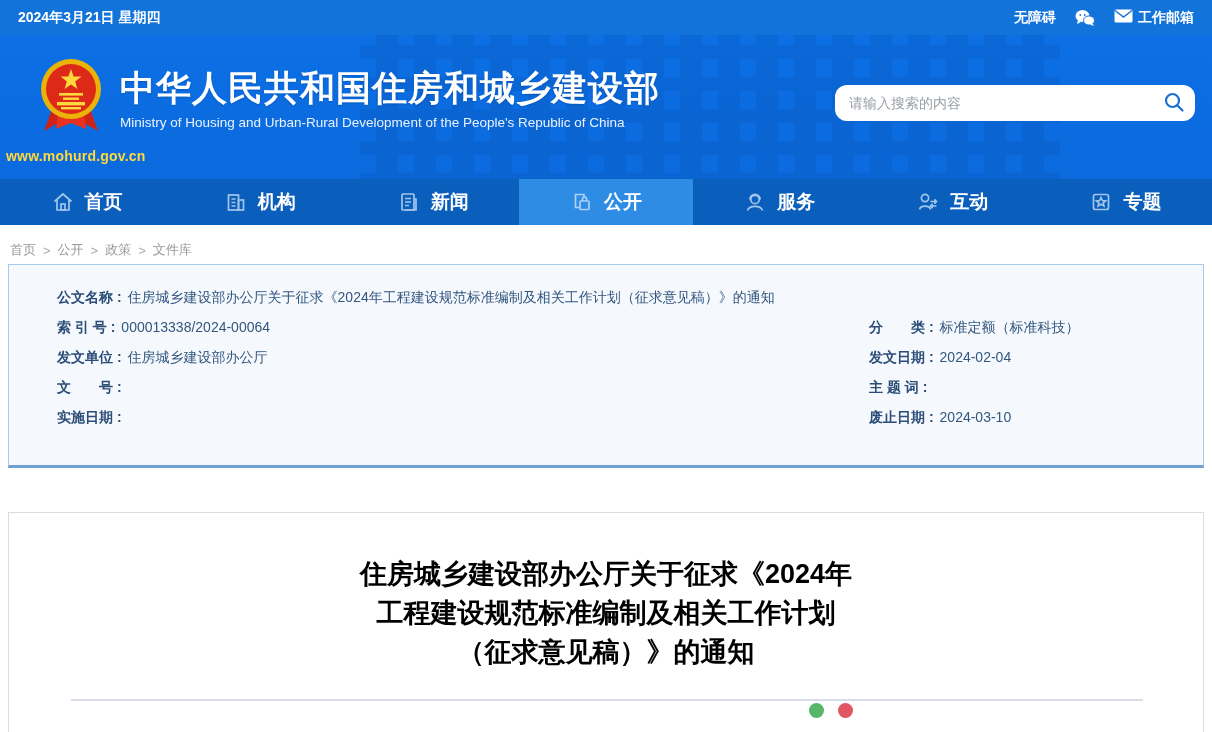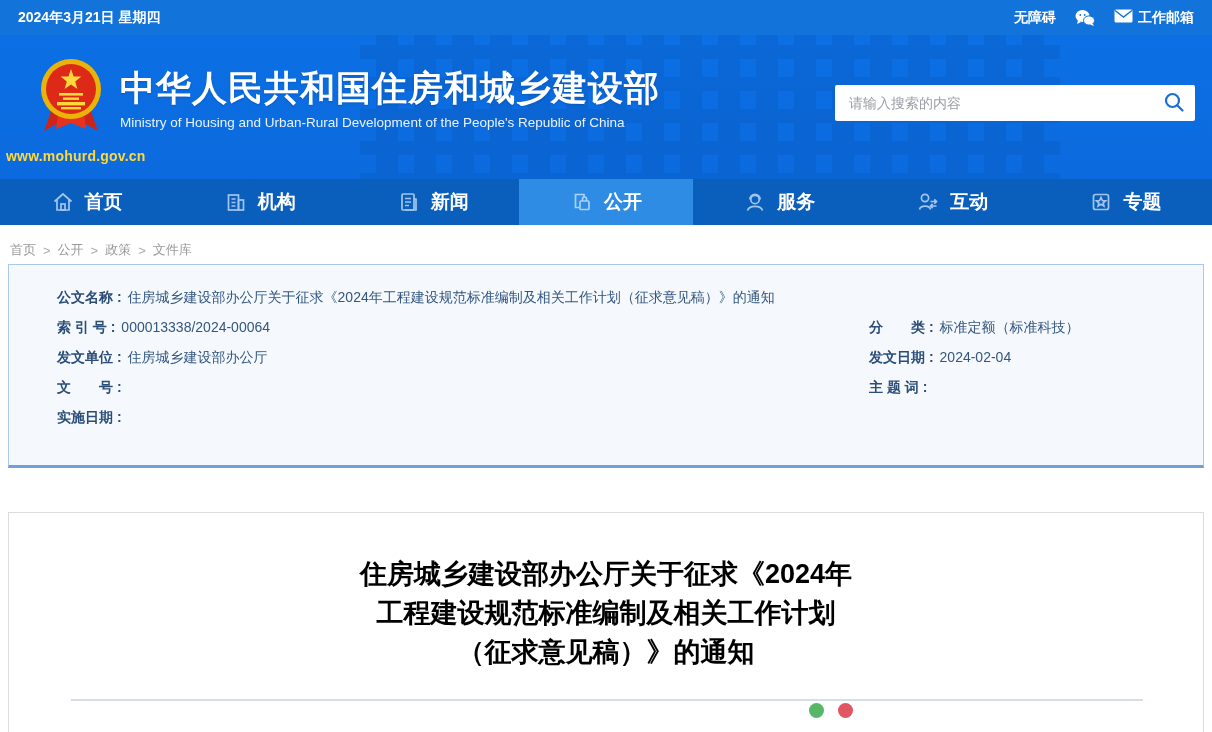--- a/index.html
+++ b/index.html
@@ -21,21 +21,21 @@
       repeating-linear-gradient(0deg, transparent 0 18px, #05336e 18px 32px);
     pointer-events:none; }
   .brand { position:absolute; left:0; top:0; display:flex; align-items:flex-start; cursor:pointer; }
   .emblem { margin:22px 0 0 38px; width:66px; }
   .site-url { position:absolute; left:6px; top:113px; color:#ffd83c; font-weight:bold; font-size:14px; letter-spacing:.2px; }
   .titles { margin:34px 0 0 16px; color:#fff; }
   .site-name { font-size:35px; font-weight:bold; letter-spacing:1px; line-height:38px;
     text-shadow:0 1px 2px rgba(0,40,100,.25); }
   .site-name-en { margin-top:8px; font-size:13.5px; color:#eaf3ff; }
   .search { position:absolute; right:17px; top:50px; width:360px; height:36px; background:#fff;
-    border-radius:2px; display:flex; align-items:center; padding:0 10px 0 14px; }
+    border-radius:12px; display:flex; align-items:center; padding:0 10px 0 14px; }
   .search input { flex:1; border:none; outline:none; font-size:14px; color:#333;
     font-family:"Liberation Sans","DejaVu Sans",sans-serif; }
   .search input::placeholder { color:#9aa0a6; }
   .search-btn { background:none; border:none; cursor:pointer; display:flex; align-items:center; }
 
   
   .nav { height:46px; background:#0a5ebc; display:flex; }
   .nav-item { flex:1; display:flex; align-items:center; justify-content:center; gap:10px;
     color:#fff; font-size:19px; font-weight:bold; cursor:pointer; }
   .nav-item.active { background:#2e8ce5; }
@@ -251,20 +251,24 @@
         <span class="value">标准定额（标准科技）</span>
       </div>
       <div class="row">
         <span class="label">发文日期 :</span>
         <span class="value">2024-02-04</span>
       </div>
       <div class="row">
         <span class="label">主 题 词 :</span>
         <span class="value"></span>
       </div>
+      <div class="row">
+        <span class="label">废止日期 :</span>
+        <span class="value">2024-03-10</span>
+      </div>
     </div>
   </div>
 </div>
 
 <div class="article-card">
   <div class="article-title">
     <div>住房城乡建设部办公厅关于征求《2024年</div>
     <div>工程建设规范标准编制及相关工作计划</div>
     <div>（征求意见稿）》的通知</div>
   </div>

